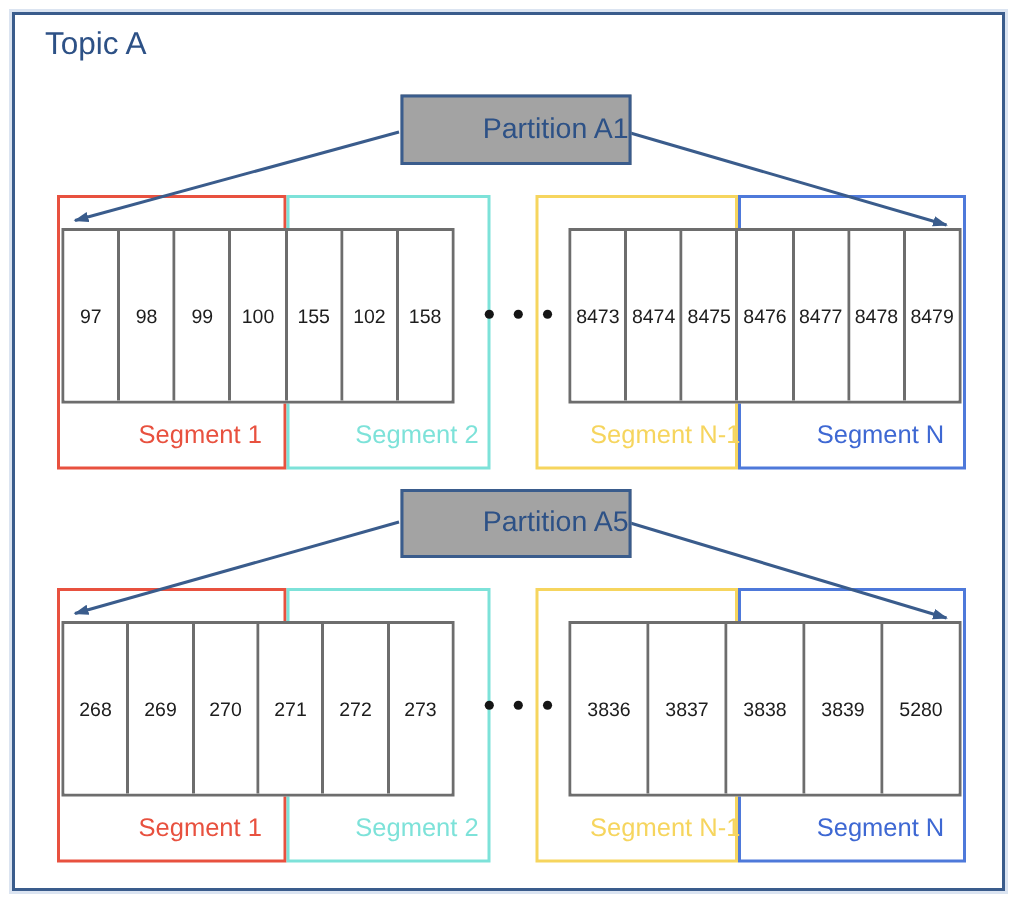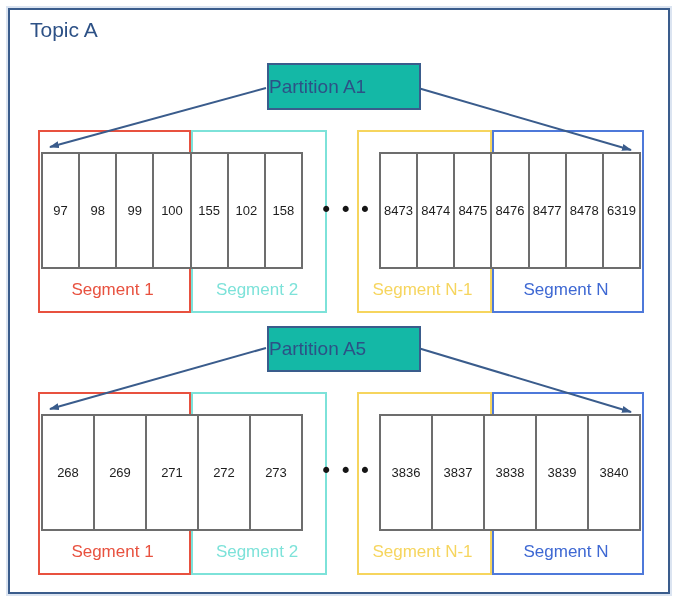--- a/index.html
+++ b/index.html
@@ -7,21 +7,21 @@
   .canvas{position:relative;width:680px;height:605px;background:#ffffff;}
 
   
   .outer-box{position:absolute;left:8px;top:8px;width:658px;height:582px;
     border:2px solid var(--navy-border);background:#ffffff;
     box-shadow:0 0 0 2px rgba(175,195,225,.45);}
   .topic-title{position:absolute;left:30px;top:18px;font-size:21px;color:var(--navy-text);}
 
   
   .part-box{position:absolute;left:267px;width:150px;border:2px solid var(--navy-border);
-    background:#14b8a6;display:flex;align-items:center;justify-content:flex-start;
+    background:#a3a3a3;display:flex;align-items:center;justify-content:flex-end;
     font-size:19px;color:var(--navy-text);z-index:6;}
   .p1{top:63px;height:43px}
   .p2{top:326px;height:42px}
 
   
   svg.arrows{position:absolute;left:0;top:0;z-index:5;pointer-events:none;}
   svg.arrows line{stroke:var(--navy-border);stroke-width:2;}
   .ah-path{fill:var(--navy-border);}
 
   
@@ -44,21 +44,21 @@
   .r2.strip{top:414px}
   .x-left{left:41px;width:258px}
   .x-right{left:379px;width:258px}
   .cell{flex:1 1 0;border-right:2px solid var(--gray);background:#ffffff;
     display:flex;align-items:center;justify-content:center;
     font-size:13px;color:var(--ink);}
   .cell:last-child{border-right:none;}
 
   
   .seg-label{position:absolute;height:42px;display:flex;align-items:center;justify-content:center;
-    font-size:17px;z-index:3;}
+    font-size:17px;z-index:3;padding-left:21px;}
   .r1.seg-label{top:269px}
   .r2.seg-label{top:531px}
   .t-red{color:var(--red)}
   .t-cyan{color:var(--cyan)}
   .t-yellow{color:var(--yellow)}
   .t-blue{color:var(--blue-text)}
 
   
   .dots{position:absolute;left:320px;width:48px;height:28px;line-height:26px;text-align:center;
     font-size:21px;letter-spacing:7px;color:#151515;z-index:2;font-family:"DejaVu Sans",sans-serif;}
@@ -106,53 +106,54 @@
 
   <div class="dots r1">•••</div>
 
   <div class="strip r1 x-right">
     <div class="cell">8473</div>
     <div class="cell">8474</div>
     <div class="cell">8475</div>
     <div class="cell">8476</div>
     <div class="cell">8477</div>
     <div class="cell">8478</div>
-    <div class="cell">6319</div>
+    <div class="cell">8479</div>
   </div>
 
   <div class="seg-label r1 x-s1 t-red">Segment 1</div>
   <div class="seg-label r1 x-s2 t-cyan">Segment 2</div>
   <div class="seg-label r1 x-s3 t-yellow">Segment N-1</div>
   <div class="seg-label r1 x-s4 t-blue">Segment N</div>
 
   <div class="part-box p2">
     <span>Partition A5</span>
   </div>
 
   <div class="seg-box r2 x-s1 b-red"></div>
   <div class="seg-box r2 x-s2 b-cyan"></div>
   <div class="seg-box r2 x-s3 b-yellow"></div>
   <div class="seg-box r2 x-s4 b-blue"></div>
 
   <div class="strip r2 x-left">
     <div class="cell">268</div>
     <div class="cell">269</div>
+    <div class="cell">270</div>
     <div class="cell">271</div>
     <div class="cell">272</div>
     <div class="cell">273</div>
   </div>
 
   <div class="dots r2">•••</div>
 
   <div class="strip r2 x-right">
     <div class="cell">3836</div>
     <div class="cell">3837</div>
     <div class="cell">3838</div>
     <div class="cell">3839</div>
-    <div class="cell">3840</div>
+    <div class="cell">5280</div>
   </div>
 
   <div class="seg-label r2 x-s1 t-red">Segment 1</div>
   <div class="seg-label r2 x-s2 t-cyan">Segment 2</div>
   <div class="seg-label r2 x-s3 t-yellow">Segment N-1</div>
   <div class="seg-label r2 x-s4 t-blue">Segment N</div>
 
 </div>
 
 </body></html>

